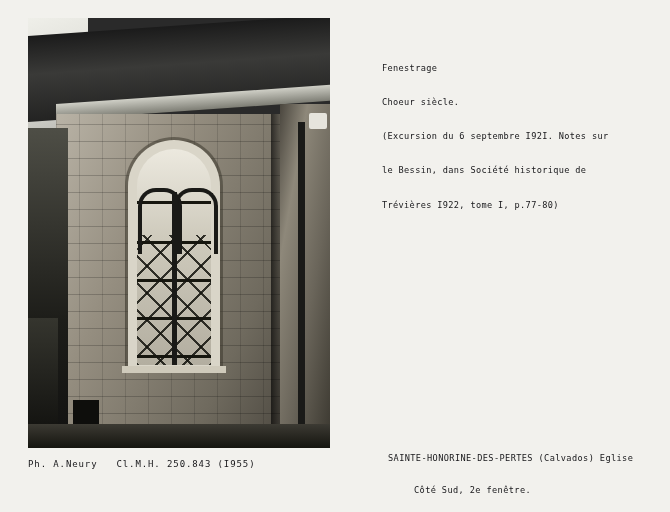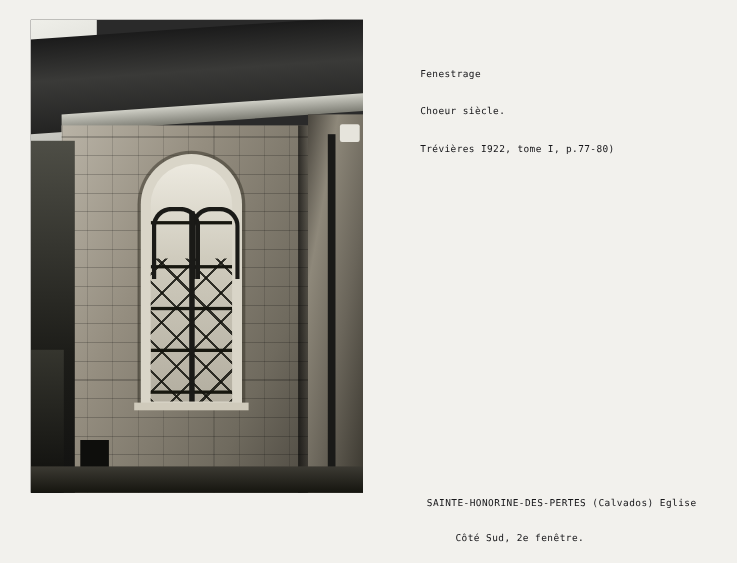--- a/index.html
+++ b/index.html
@@ -260,22 +260,25 @@
         <div class="win-sill"></div>
       </div>
 
       <div class="ground"></div>
     </div>
   </div>
 
   <div class="note-top">
     <div>Fenestrage</div>
     <div>Choeur siècle.</div>
+    <div>(Excursion du 6 septembre I92I. Notes sur</div>
+    <div>le Bessin, dans Société historique de</div>
     <div>Trévières I922, tome I, p.77-80)</div>
   </div>
 
+  <div class="caption-photo">Ph. A.Neury   Cl.M.H. 250.843 (I955)</div>
 
   <div class="caption-right">
     <div class="line1">SAINTE-HONORINE-DES-PERTES (Calvados) Eglise</div>
     <div class="line3">Côté Sud, 2e fenêtre.</div>
   </div>
 
 </div>
 
 </body></html>

